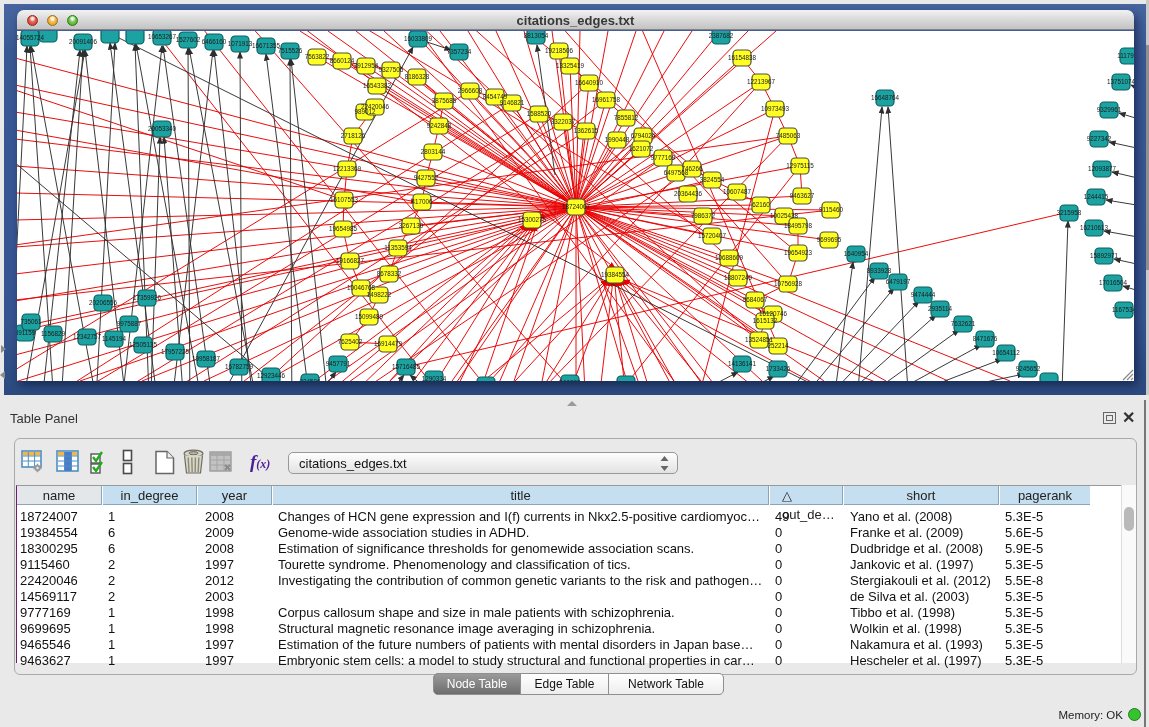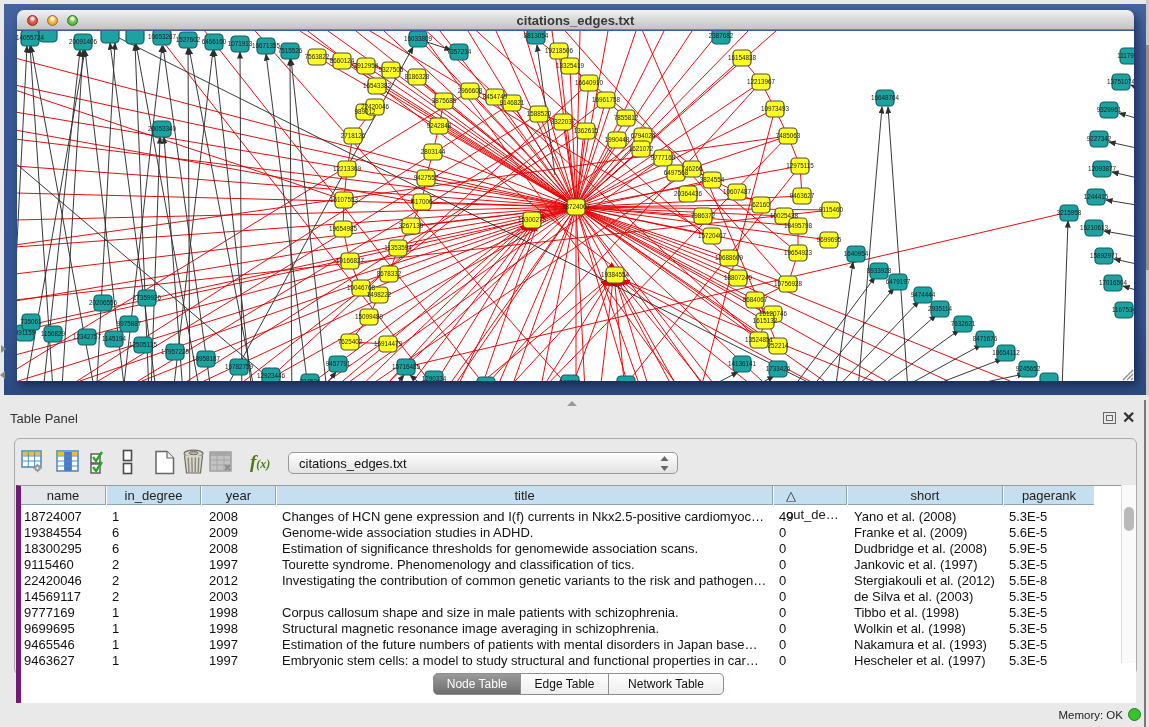--- a/index.html
+++ b/index.html
@@ -19,22 +19,22 @@
 #gwrap{position:absolute;left:0;top:21px;width:1117px;height:350px;background:#fff;overflow:hidden}
 #rightstrip{position:absolute;left:1146px;top:0;width:3px;height:395px;background:#c9c9c9}
 #rightthumb{position:absolute;left:1146px;top:45px;width:3px;height:225px;background:#8f8f8f}
 #panelhead{position:absolute;left:0;top:395px;width:1149px;height:39px;background:#e9e9e9}
 #phtitle{position:absolute;left:10px;top:411px;font-size:13px;color:#333}
 #float-ic{position:absolute;left:1103px;top:412px;width:13px;height:12px;border:1.5px solid #666}
 #float-ic:before{content:"";position:absolute;left:2px;top:2px;width:5px;height:4px;border:1.5px solid #666}
 #close-x{position:absolute;left:1122px;top:408px;font-size:16px;font-weight:bold;color:#333}
 #panel{position:absolute;left:14px;top:438px;width:1123px;height:237px;background:#e9e9e9;
  border:1px solid #aaa;border-radius:6px}
-#tablewrap{position:absolute;left:16px;top:485px;width:1120px;height:218px;background:#fff;
- border-top:1px solid #999;border-left:5px solid #701a75}
+#tablewrap{position:absolute;left:16px;top:485px;width:1120px;height:178px;background:#fff;
+ border-top:1px solid #999;border-left:1px solid #701a75}
 .th{position:absolute;top:0;height:19px;background:#c6dff0;border-right:1px solid #89a5ba;
  border-bottom:1px solid #89a5ba;font-size:13px;color:#222;text-align:center;line-height:19px}
 #vscroll{position:absolute;left:1121px;top:485px;width:15px;height:178px;background:#fafafa;border-left:1px solid #ddd}
 #vthumb{position:absolute;left:2px;top:22px;width:10px;height:24px;background:#b9b9b9;border-radius:5px}
 .tr{position:relative;height:16.1px;line-height:16px;font-size:13px;color:#111;white-space:nowrap}
 .c{position:absolute;top:0;overflow:hidden}
 .c1{left:3px;width:82px}.c2{left:91px;width:92px}.c3{left:188px;width:80px}
 .c4{left:261px;width:492px}.c5{left:758px;width:70px}.c6{left:833px;width:152px}.c7{left:988px;width:90px}
 #tabs{position:absolute;left:433px;top:673px;height:22px;display:flex;border:1px solid #8f8f8f;
  border-radius:5px;overflow:hidden;background:#b91c1c;font-size:12px}
@@ -649,21 +649,21 @@
 </svg>
 <svg style="position:absolute;left:209px;top:451px" width="24" height="23" viewBox="0 0 24 23">
  <rect x="1" y="1" width="21" height="19" fill="#c2c2c2" stroke="#9b9b9b" stroke-width="1.4"></rect>
  <rect x="2" y="2" width="19" height="3" fill="#a9a9a9"></rect>
  <line x1="8" y1="2" x2="8" y2="20" stroke="#a5a5a5"></line>
         <line x1="15" y1="2" x2="15" y2="20" stroke="#a5a5a5"></line>
  <line x1="2" y1="9" x2="21" y2="9" stroke="#a5a5a5"></line>
         <line x1="2" y1="14" x2="21" y2="14" stroke="#a5a5a5"></line>
  <path d="M16,14 L21,19 M21,14 L16,19" stroke="#8b8b8b" stroke-width="2"></path>
 </svg>
-<div style="position:absolute;left:250px;top:451px;width:26px;height:22px;font-family:'Liberation Serif',serif;color:#4d7c0f">
+<div style="position:absolute;left:250px;top:451px;width:26px;height:22px;font-family:'Liberation Serif',serif;color:#4c1d95">
  <span style="font-style:italic;font-weight:bold;font-size:19px">f</span><span style="font-style:italic;font-weight:bold;font-size:12px">(x)</span></div>
 <div id="dd">
         <span id="ddtext">citations_edges.txt</span>
  <svg style="position:absolute;right:8px;top:3px" width="9" height="15" viewBox="0 0 9 15">
   <path d="M4.5,0 L8.5,5 L0.5,5 z" fill="#666"></path>
           <path d="M4.5,15 L8.5,10 L0.5,10 z" fill="#666"></path>
         </svg>
 </div>
 </div>
  <div id="tablewrap">

